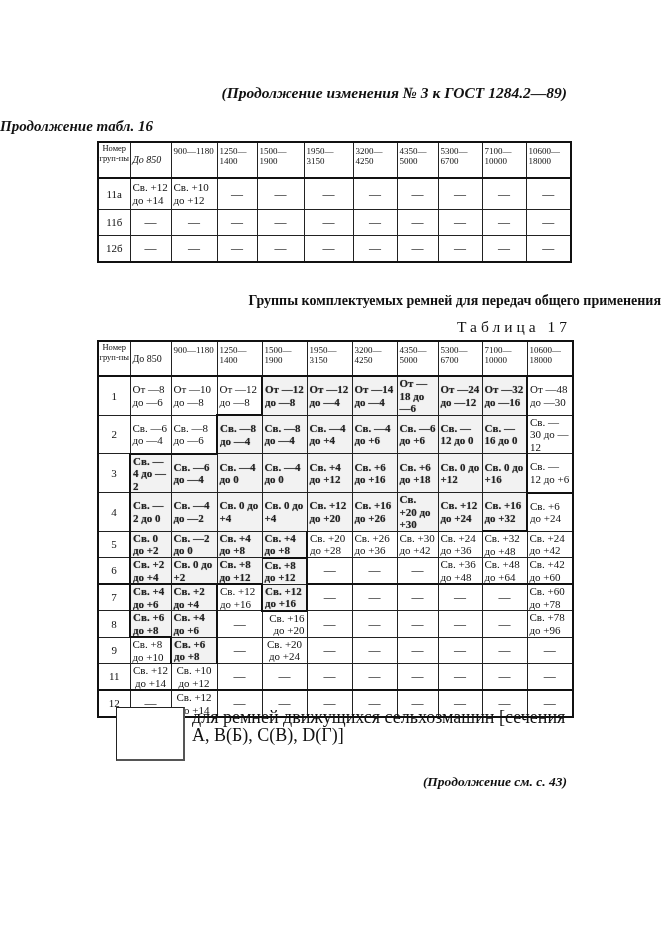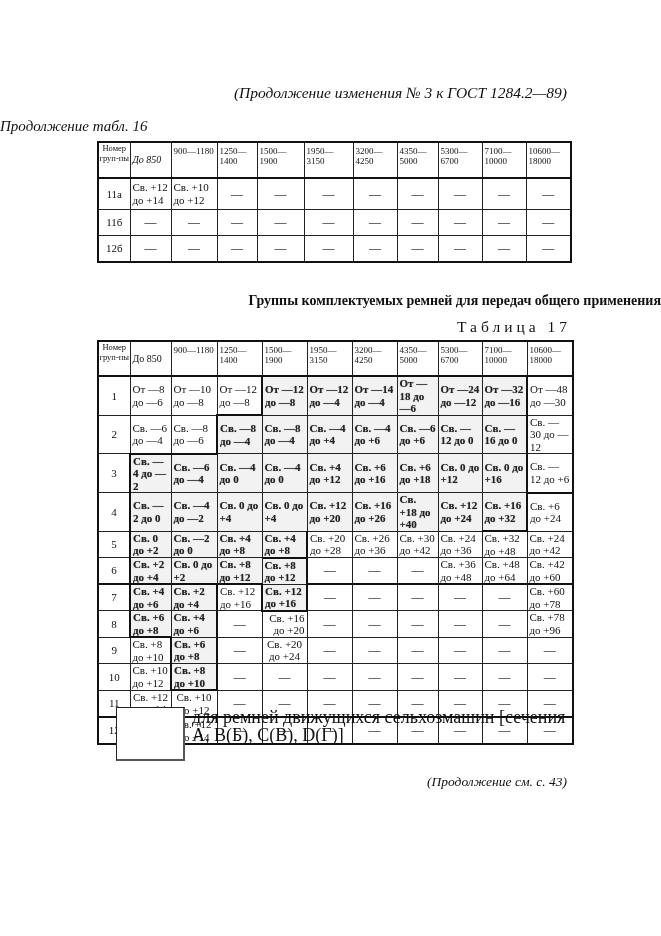--- a/index.html
+++ b/index.html
@@ -1,19 +1,19 @@
 <!DOCTYPE html>
 <html><head>
 <meta charset="utf-8">
 <style>
   html, body { margin:0; padding:0; background:#fff; }
   body { width:661px; height:936px; position:relative; overflow:hidden;
          font-family:"Liberation Serif", "DejaVu Serif", serif; color:#111; }
   .abs { position:absolute; }
-  .ital { font-style:italic; }
+  .ital { font-style:italic;font-weight:bold; }
   .running-head { left:0; width:567px; top:84px; text-align:right; font-size:15.5px; }
   .table-cont { left:0; width:567px; top:118px; text-align:left; font-size:15px; }
   .section-title { left:0; width:661px; top:293px; text-align:right; font-size:14px; font-weight:bold; }
   .table-label { left:0; width:571px; top:318px; text-align:right; font-size:15.5px; letter-spacing:4px; }
   table.g { position:absolute; border-collapse:collapse; table-layout:fixed; }
   table.g td { border:1px solid #222; padding:0 2px; vertical-align:middle; font-size:11px; line-height:12.5px; overflow:hidden; }
   table.g td.hdr { font-size:9px; line-height:10px; vertical-align:top; padding-top:3px; }
   table.g td.num { text-align:center; font-size:11px; }
   table.g td.dash { text-align:center; font-size:12px; }
   table.g td.hdr.first { text-align:center; font-size:8.5px; line-height:9.5px; padding:1px 0; }
@@ -183,21 +183,21 @@
   </tr>
 
   <tr style="height:26px">
     <td class="num">4</td>
     <td class="sh lb">Св. —2 до 0</td>
     <td class="sh">Св. —4 до —2</td>
     <td class="sh">Св. 0 до +4</td>
     <td class="sh">Св. 0 до +4</td>
     <td class="sh">Св. +12 до +20</td>
     <td class="sh">Св. +16 до +26</td>
-    <td class="sh">Св. +18 до +40</td>
+    <td class="sh">Св. +20 до +30</td>
     <td class="sh">Св. +12 до +24</td>
     <td class="sh rb bb">Св. +16 до +32</td>
     <td class="tb">Св. +6 до +24</td>
   </tr>
 
   <tr style="height:26px">
     <td class="num">5</td>
     <td class="sh lb">Св. 0 до +2</td>
     <td class="sh">Св. —2 до 0</td>
     <td class="sh">Св. +4 до +8</td>
@@ -259,33 +259,20 @@
     <td class="dash">—</td>
     <td style="text-align:center">Св. +20 до +24</td>
     <td class="dash">—</td>
     <td class="dash">—</td>
     <td class="dash">—</td>
     <td class="dash">—</td>
     <td class="dash">—</td>
     <td class="dash">—</td>
   </tr>
 
-  <tr style="height:26px">
-    <td class="num">10</td>
-    <td>Св. +10 до +12</td>
-    <td class="sh lb rb bb">Св. +8 до +10</td>
-    <td class="dash">—</td>
-    <td class="dash">—</td>
-    <td class="dash">—</td>
-    <td class="dash">—</td>
-    <td class="dash">—</td>
-    <td class="dash">—</td>
-    <td class="dash">—</td>
-    <td class="dash">—</td>
-  </tr>
 
   <tr style="height:26px">
     <td class="num">11</td>
     <td style="text-align:center">Св. +12 до +14</td>
     <td style="text-align:center">Св. +10 до +12</td>
     <td class="dash">—</td>
     <td class="dash">—</td>
     <td class="dash">—</td>
     <td class="dash">—</td>
     <td class="dash">—</td>

